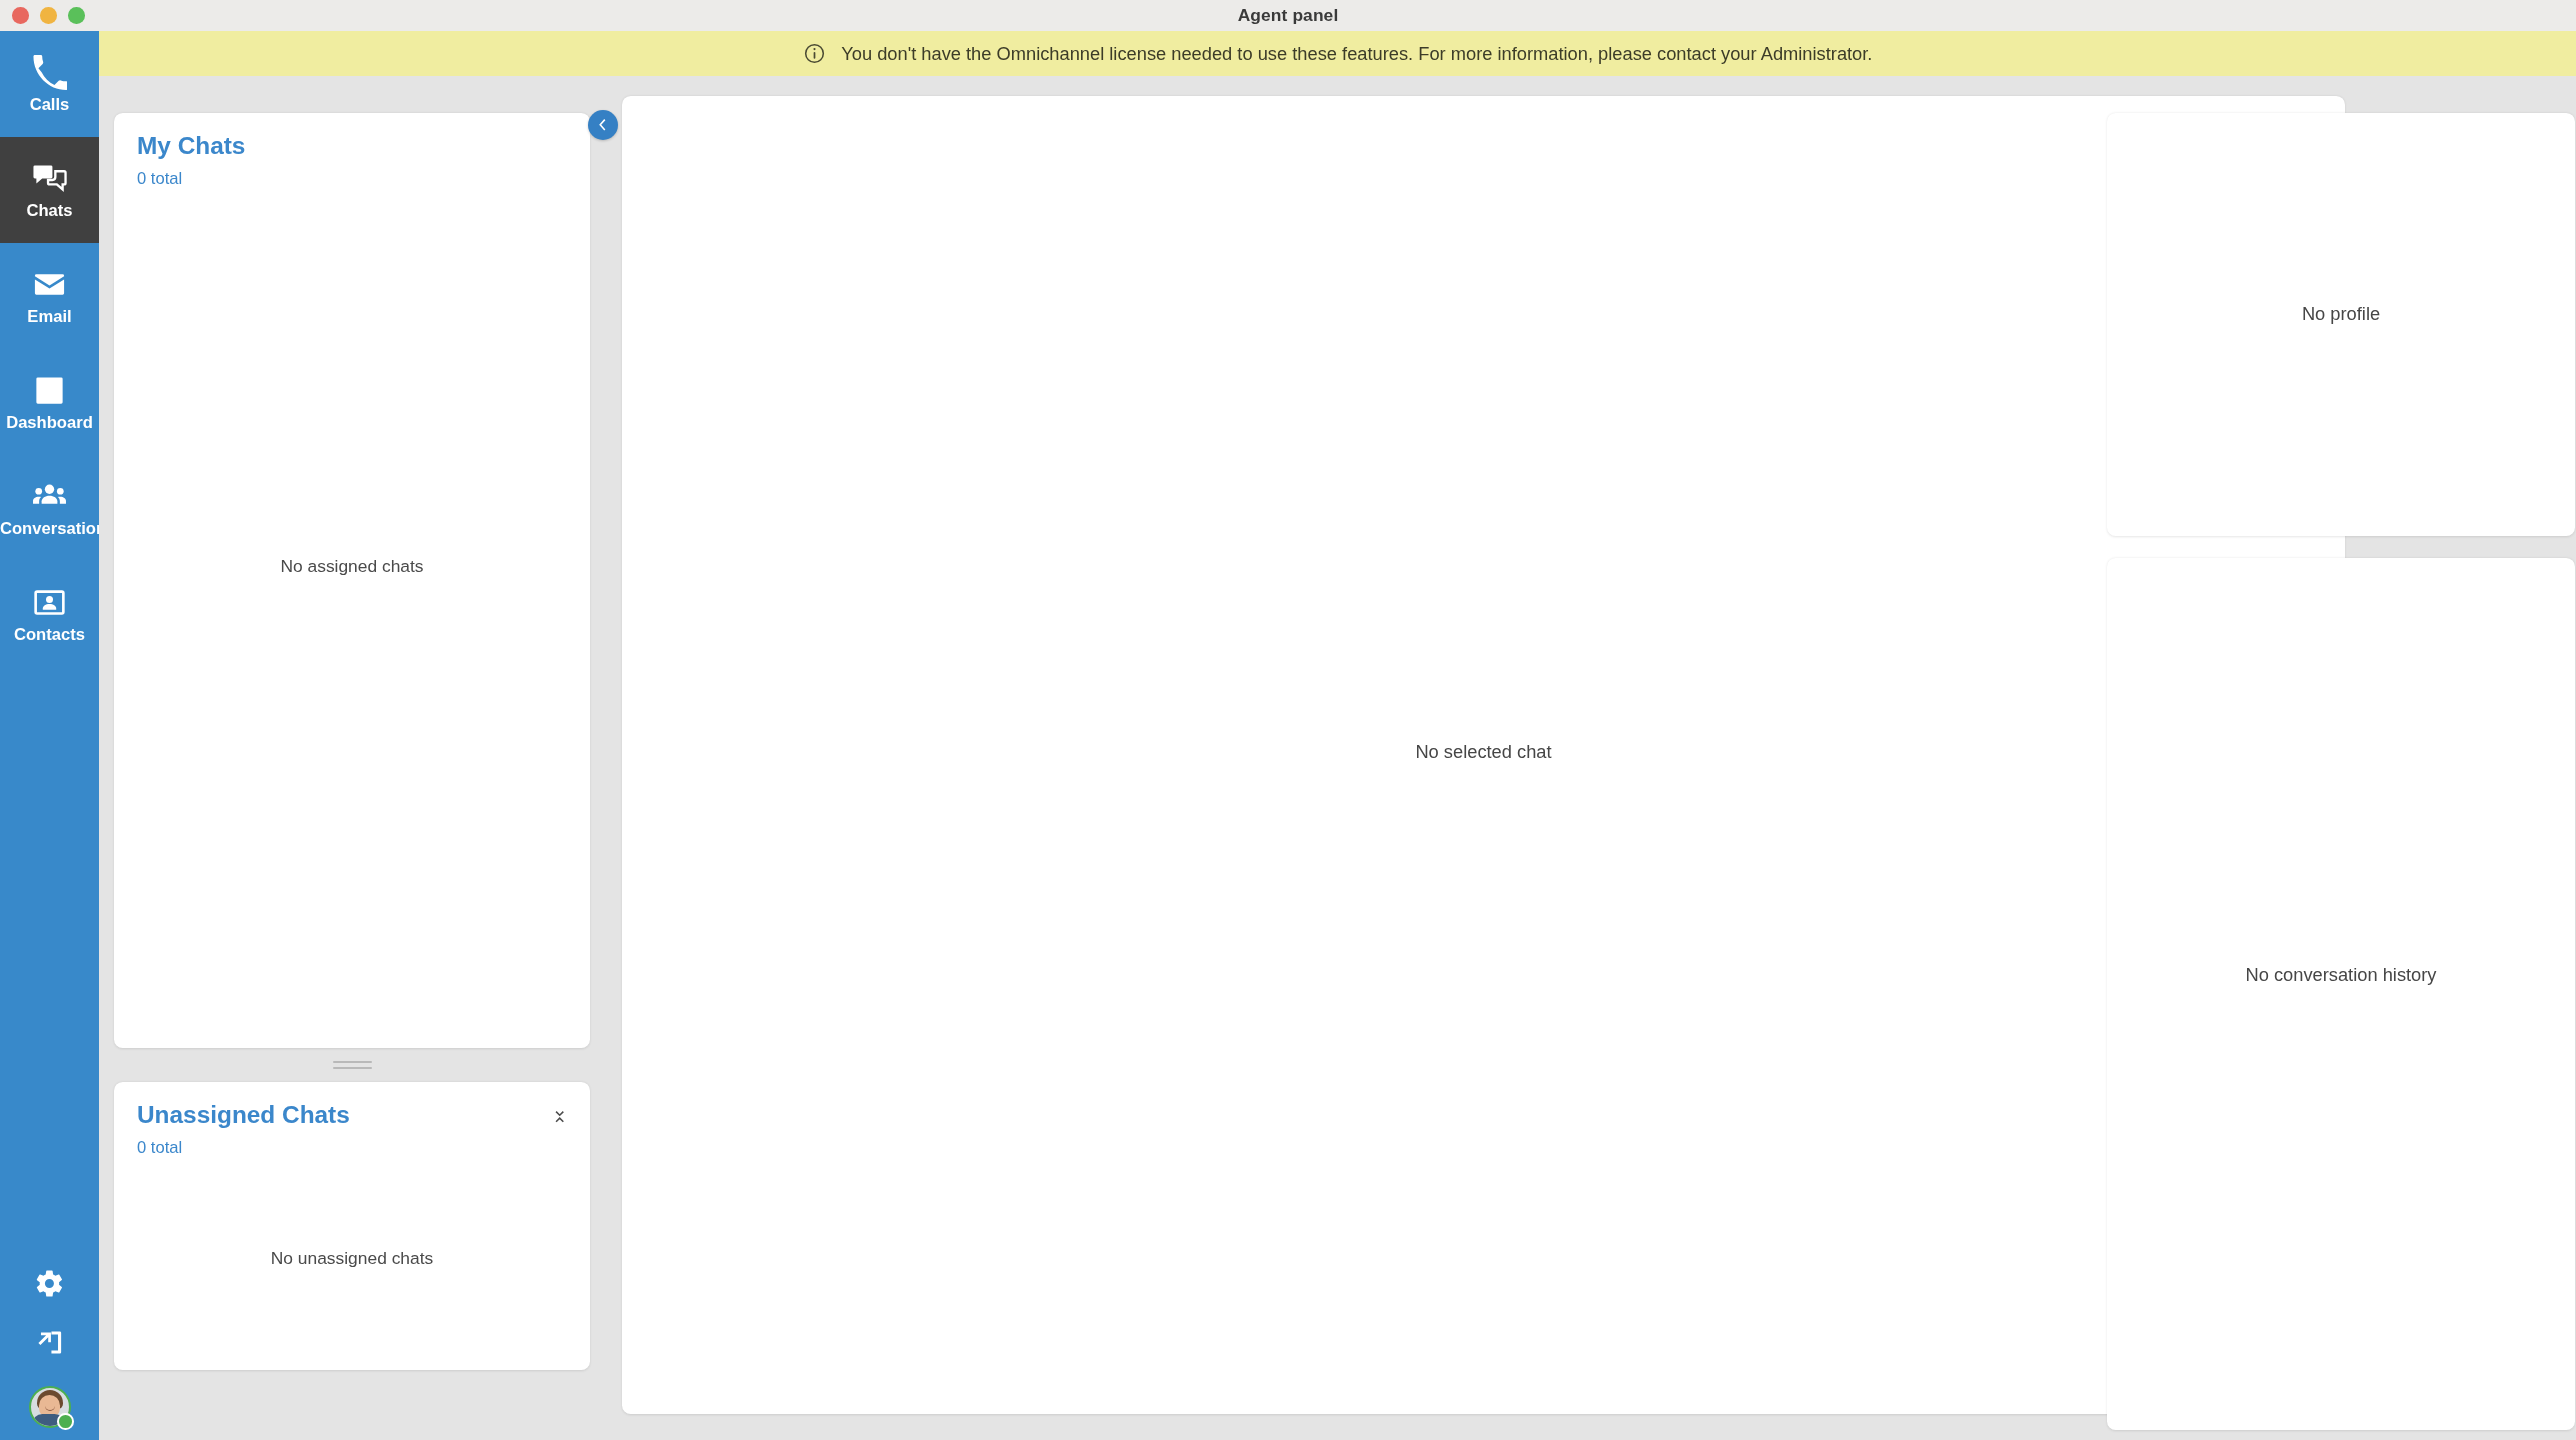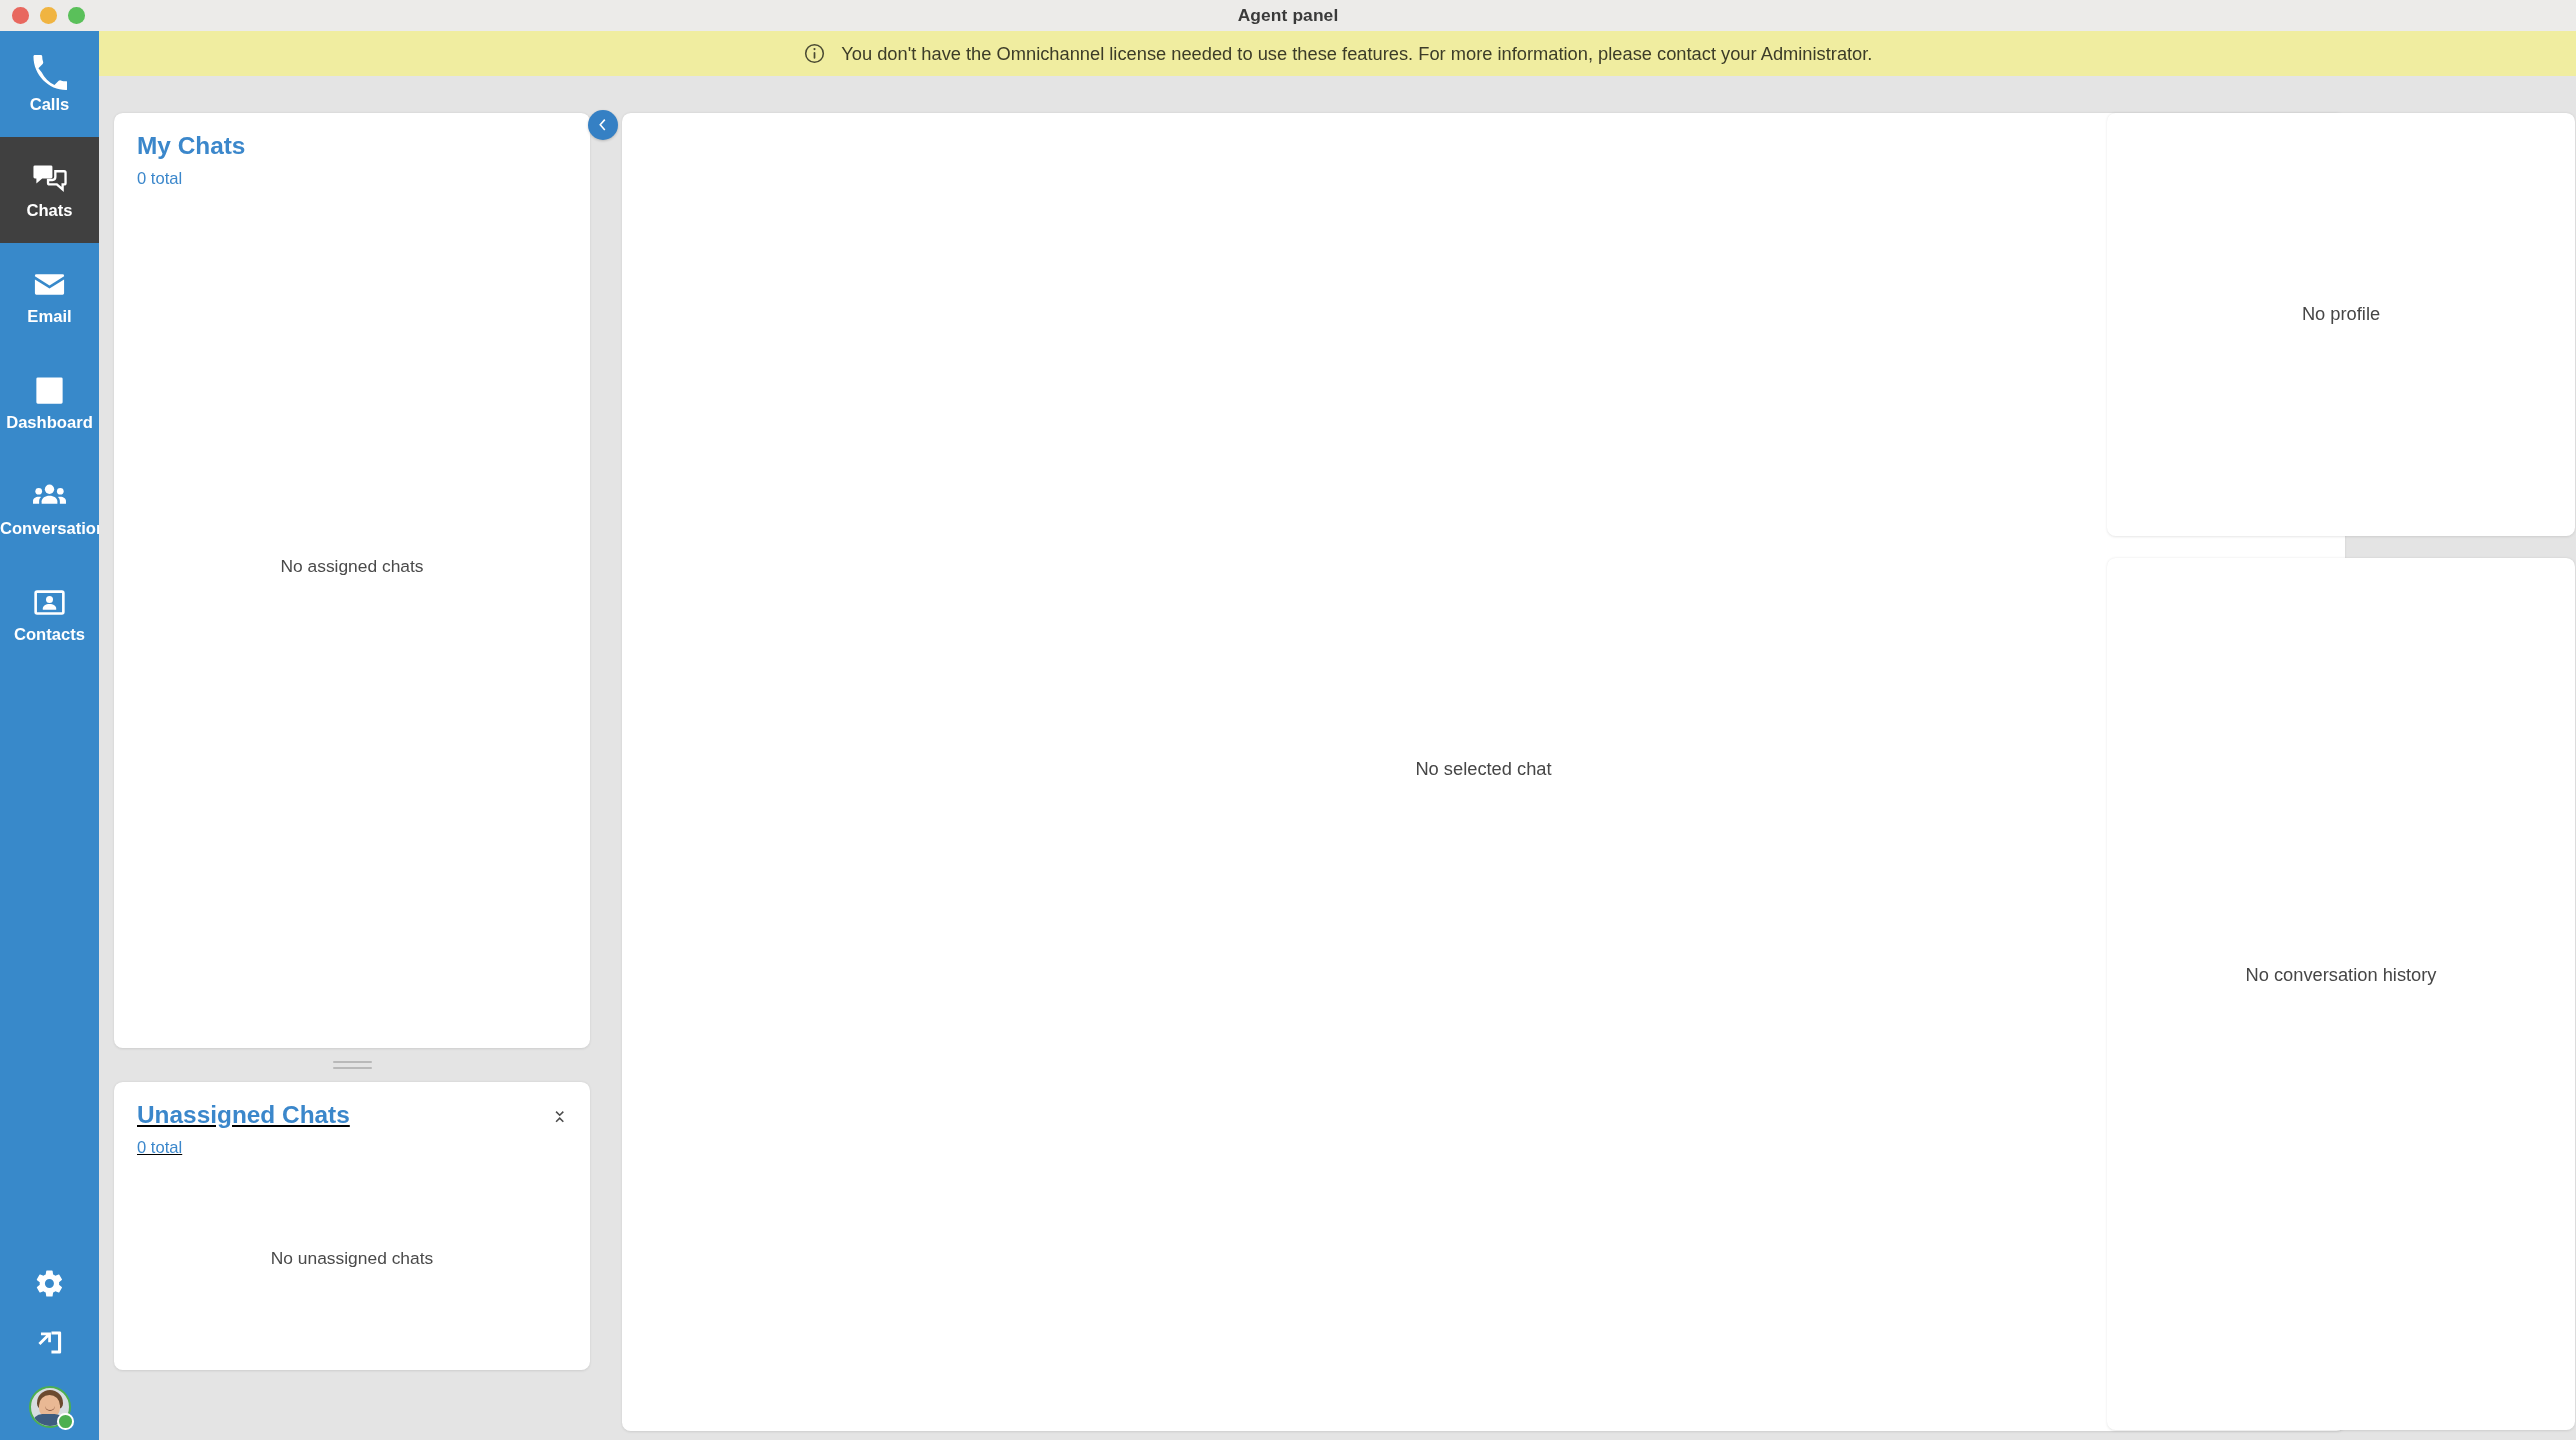--- a/index.html
+++ b/index.html
@@ -197,21 +197,20 @@
     width: 476px;
     height: 935px;
     overflow: hidden;
   }
   .card-unassigned {
     left: 15px;
     top: 1005px;
     width: 476px;
     height: 288px;
     overflow: hidden;
-    text-decoration: underline;
   }
   .panel-head {
     padding: 19px 37px 0 23px;
     position: relative;
   }
   .panel-title {
     font-size: 24.4px;
     font-weight: bold;
     color: #3b87cb;
     line-height: 1.15;
@@ -275,21 +274,21 @@
     justify-content: center;
     cursor: pointer;
     z-index: 9;
     box-shadow: 0 0.9px 2.6px rgba(0,0,0,0.20);
   }
   .collapse-btn svg { width: 15.7px; height: 15.7px; stroke: #ffffff; fill: none; stroke-width: 2.4; display: block; }
 
   
   .card-chat {
     left: 523px;
-    top: 36px;
+    top: 19px;
     width: 1723px;
     height: 1318px;
   }
   .center-empty {
     position: absolute;
     left: 0; right: 0;
     top: 645px;
     text-align: center;
     font-size: 18.3px;
     color: #464646;

